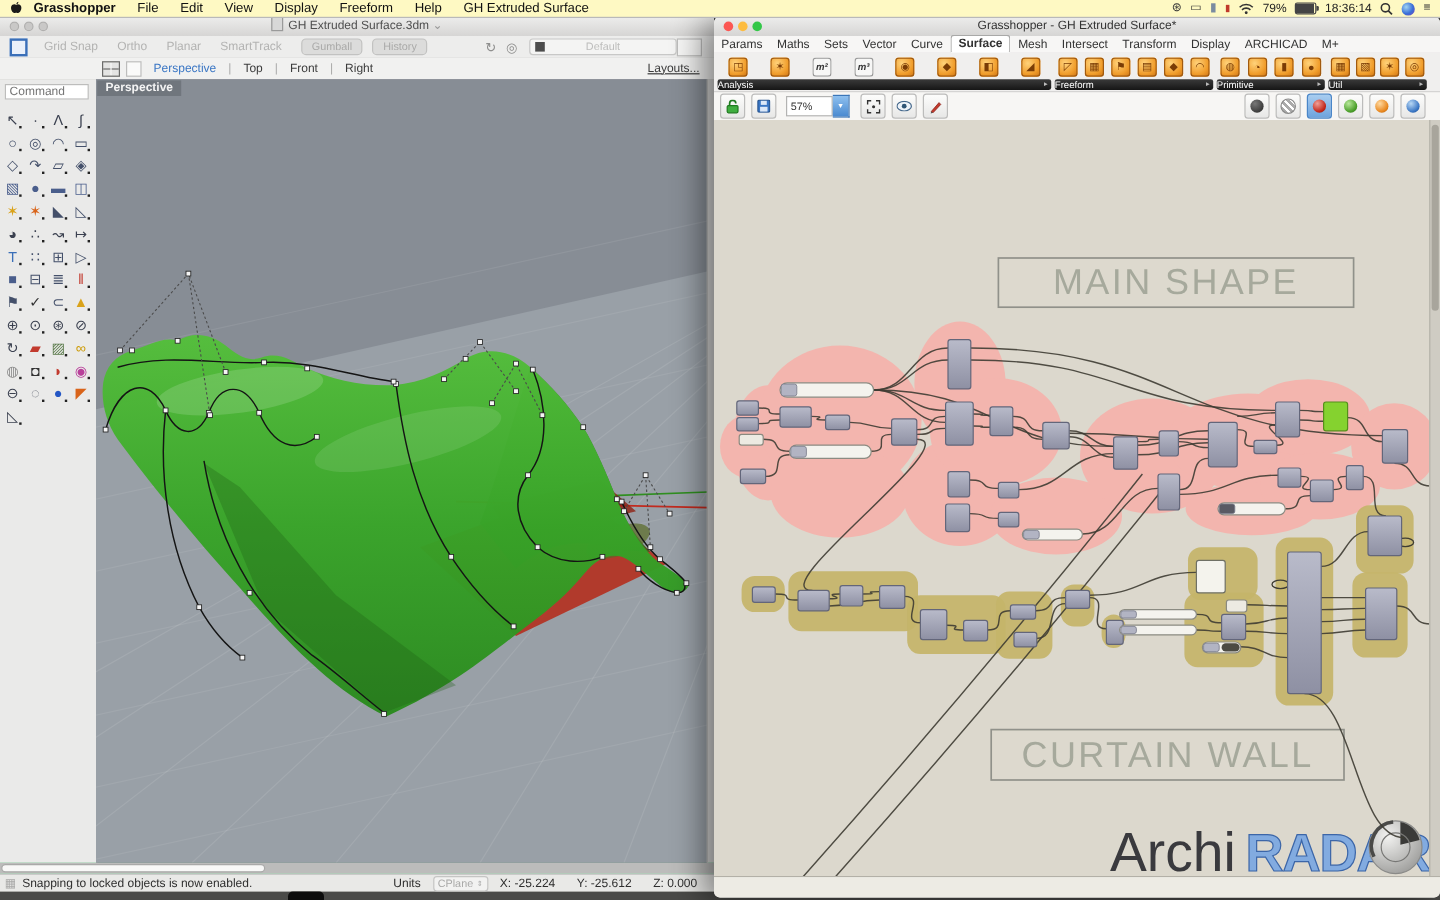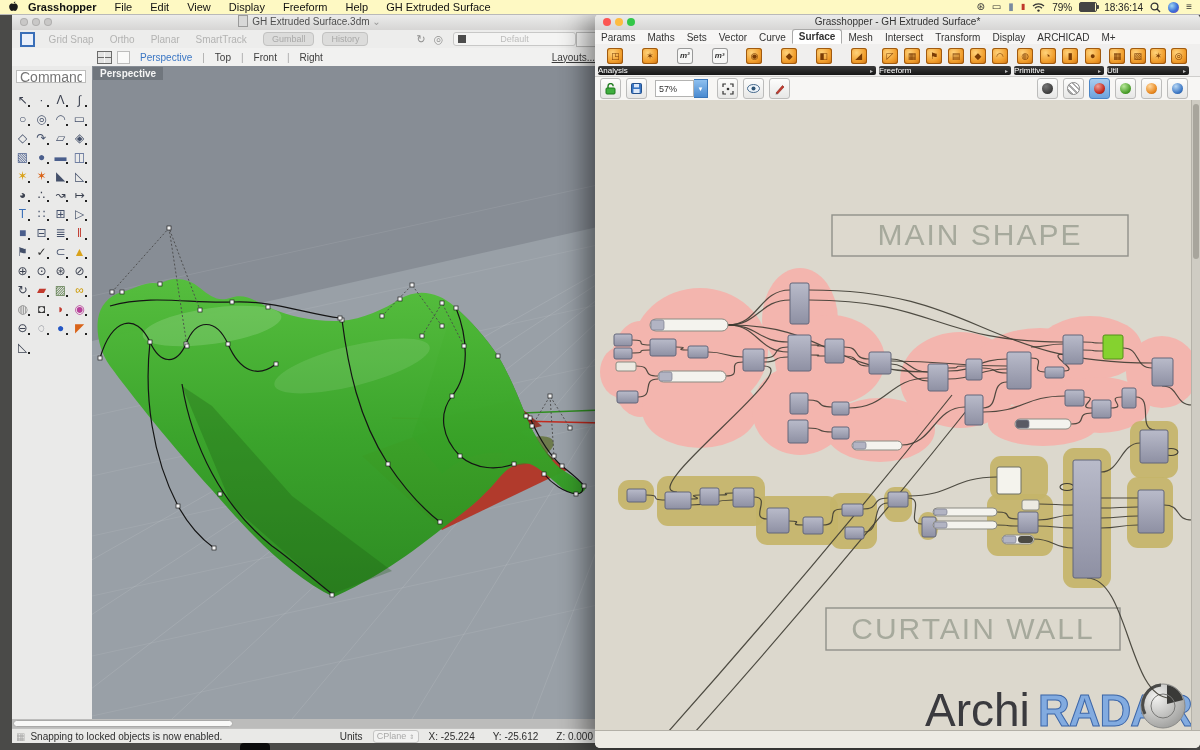--- a/index.html
+++ b/index.html
@@ -14,21 +14,21 @@
   #mac-status{margin-left:auto;display:flex;align-items:center;gap:7px;padding-right:8px;font-size:10px;color:#222;}
   .sticon{font-size:10px;color:#333;line-height:14px;}
   #battery-icon{width:16px;height:8px;border:1px solid #444;border-radius:2px;position:relative;background:linear-gradient(90deg,#444 0 92%,transparent 0);}
   #battery-icon:after{content:"";position:absolute;right:-3px;top:2px;width:2px;height:4px;background:#444;border-radius:0 1px 1px 0;}
   #siri-icon{width:11px;height:11px;border-radius:50%;background:radial-gradient(circle at 35% 35%,#9fd4f2,#3a6fd8 55%,#7a3fb8);}
   
   .titlebar{position:absolute;left:0;top:0;right:0;height:16px;background:linear-gradient(#ededec,#d6d5d4);
     border-bottom:1px solid #aeaeae;font-size:10px;text-align:center;line-height:16px;color:#4f4f4f;}
   .tl{position:absolute;top:4px;width:8px;height:8px;border-radius:50%;border:1px solid rgba(0,0,0,.12);box-sizing:border-box;}
   
-  #rhino-win{position:absolute;left:0;top:14px;width:595px;height:728px;background:#22c55e;margin-left:12px;}
+  #rhino-win{position:absolute;left:0;top:14px;width:595px;height:728px;background:#22c55e;}
   #r-title .tl{background:#c9c8c7;}
   #r-proxy{display:inline-block;width:8px;height:10px;background:#d8d8d8;border:1px solid #9a9a9a;vertical-align:-2px;margin-right:4px;}
   #r-toolbar{position:absolute;left:0;top:16px;width:595px;height:18px;background:#ededec;border-bottom:1px solid #c9c9c8;
     display:flex;align-items:center;font-size:10px;color:#b3b3b2;}
   #r-blue-sq{width:11px;height:11px;border:2px solid #3a6fb8;margin:0 14px 0 8px;background:#eaf0fa;}
   .osnap{margin-right:16px;white-space:nowrap;}
   .graybtn{background:#dcdcdb;border:1px solid #c2c2c1;border-radius:4px;color:#a9a9a8;padding:0 8px;line-height:12px;margin-right:8px;font-size:9px;}
   .cicon{color:#8f8f8e;font-size:11px;margin:0 4px;}
   #r-default-field{width:125px;height:12px;border:1px solid #c8c8c7;border-radius:3px;background:#f4f4f3;margin-left:6px;
     display:flex;align-items:center;font-size:9px;color:#bdbdbc;position:relative;}
@@ -41,21 +41,21 @@
     background:linear-gradient(#f7f7f6,#f7f7f6) 50% 0/1px 100% no-repeat,linear-gradient(#6b6b6a,#6b6b6a) 0 50%/100% 1px no-repeat,#e4e4e3;}
   #r-tab-pane{width:11px;height:11px;margin-left:5px;border:1px solid #bdbdbc;background:#fafaf9;}
   #r-viewtabs{display:flex;align-items:center;margin-left:10px;gap:10px;}
   #r-viewtabs .sep{color:#a9a9a8;}
   #r-viewtabs .vtab{cursor:default;}
   #r-viewtabs .vtab.active{color:#3a76c4;}
   #r-layouts{margin-left:auto;margin-right:12px;color:#3c3c3c;text-decoration:underline;}
   
   #r-palette{position:absolute;left:0;top:52px;width:80px;height:653px;background:#eaeae9;border-right:1px solid #c3c3c2;}
   #r-command{position:absolute;left:4px;top:4px;width:70px;height:13px;border:1px solid #bdbdbc;background:#fff;
-    font-size:14px;color:#9a9a99;padding:0 3px;box-sizing:border-box;font-family:"Liberation Sans",sans-serif;}
+    font-size:10px;color:#9a9a99;padding:0 3px;box-sizing:border-box;font-family:"Liberation Sans",sans-serif;}
   #r-grid{position:absolute;left:1px;top:24px;width:78px;display:flex;flex-wrap:wrap;}
   .ticon{width:19px;height:19px;display:flex;align-items:center;justify-content:center;font-size:12px;position:relative;}
   .ticon:after{content:"";position:absolute;right:2px;bottom:2px;width:2px;height:2px;background:#222;}
   
   #r-viewport{position:absolute;left:80px;top:52px;width:510px;height:653px;background:#8a9099;overflow:hidden;}
   #r-vplabel{position:absolute;left:1px;top:1px;background:#70767d;color:#f4f4f4;font-weight:bold;font-size:10px;padding:1px 7px;}
   #r-vscroll{position:absolute;right:0;top:52px;width:5px;height:653px;background:#d6d6d5;border-left:1px solid #bcbcbb;}
   #r-hscroll{position:absolute;left:0;top:705px;width:595px;height:9px;background:#bcbcbb;}
   #r-hthumb{position:absolute;left:1px;top:1px;width:220px;height:7px;background:#f8f8f7;border:1px solid #a9a9a8;border-radius:4px;box-sizing:border-box;}
   #r-status{position:absolute;left:0;top:714px;width:595px;height:14px;background:#e9e9e7;border-top:1px solid #c2c2c1;

